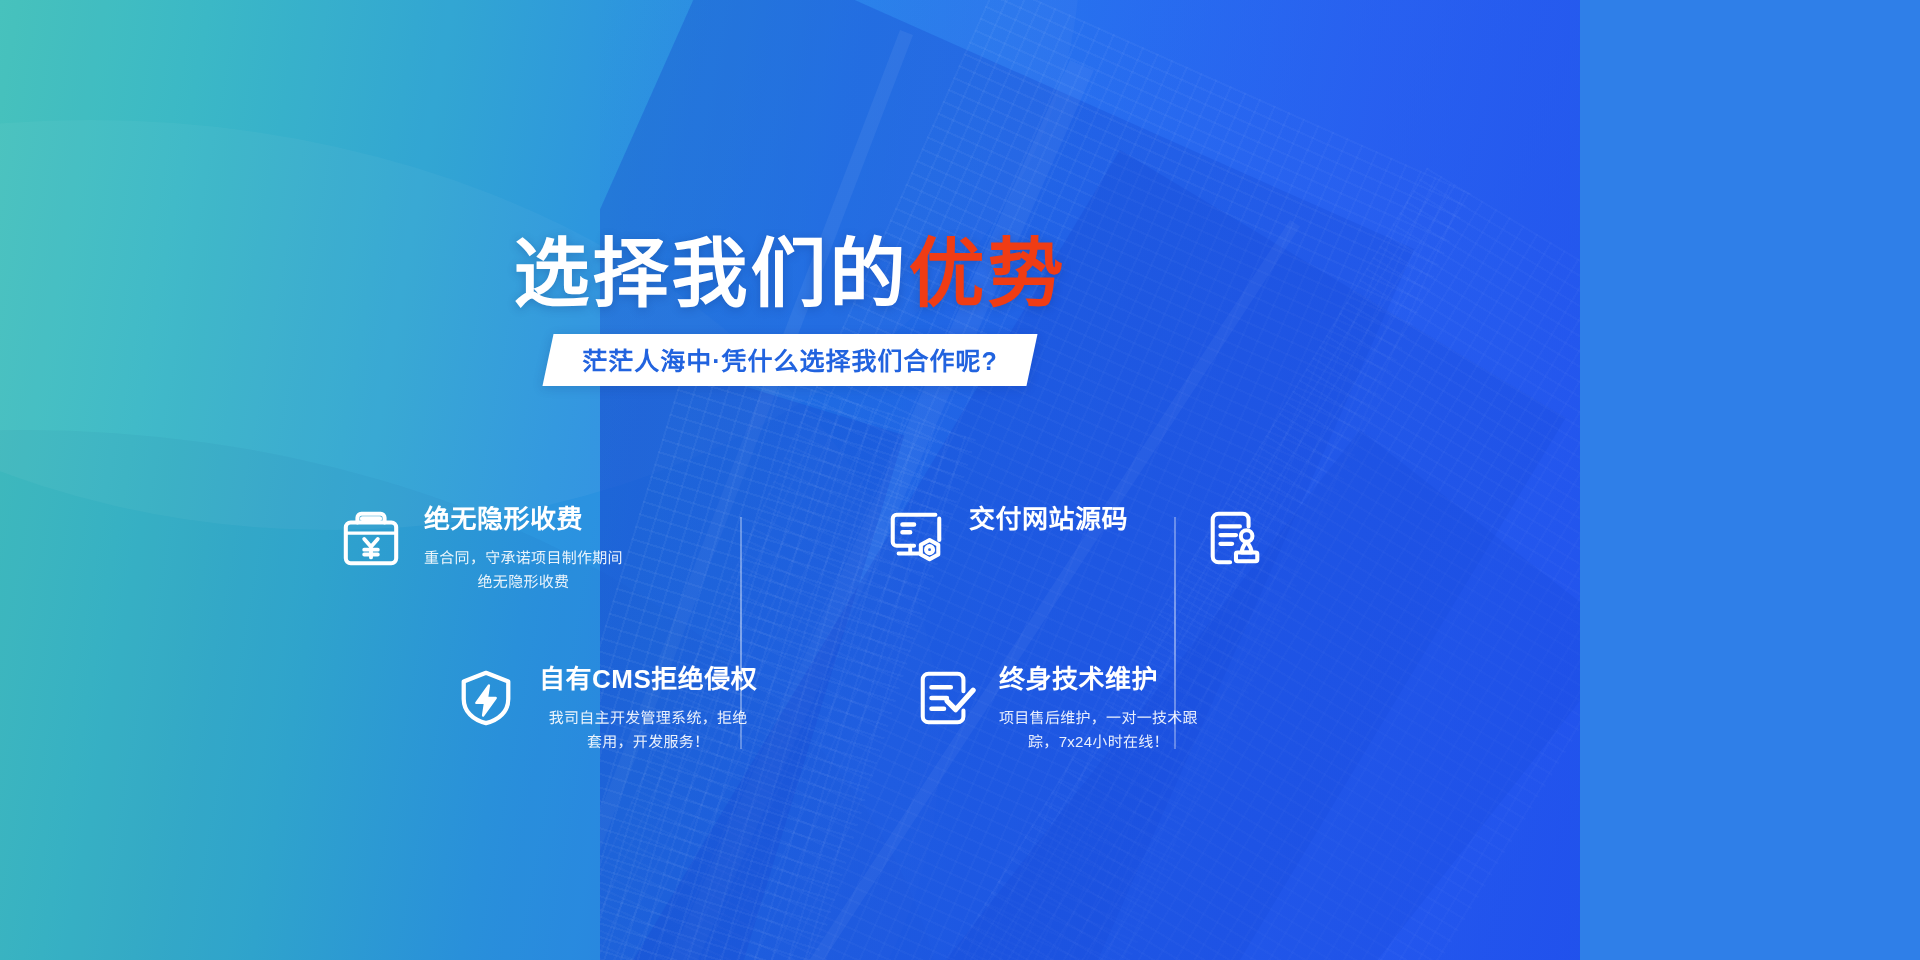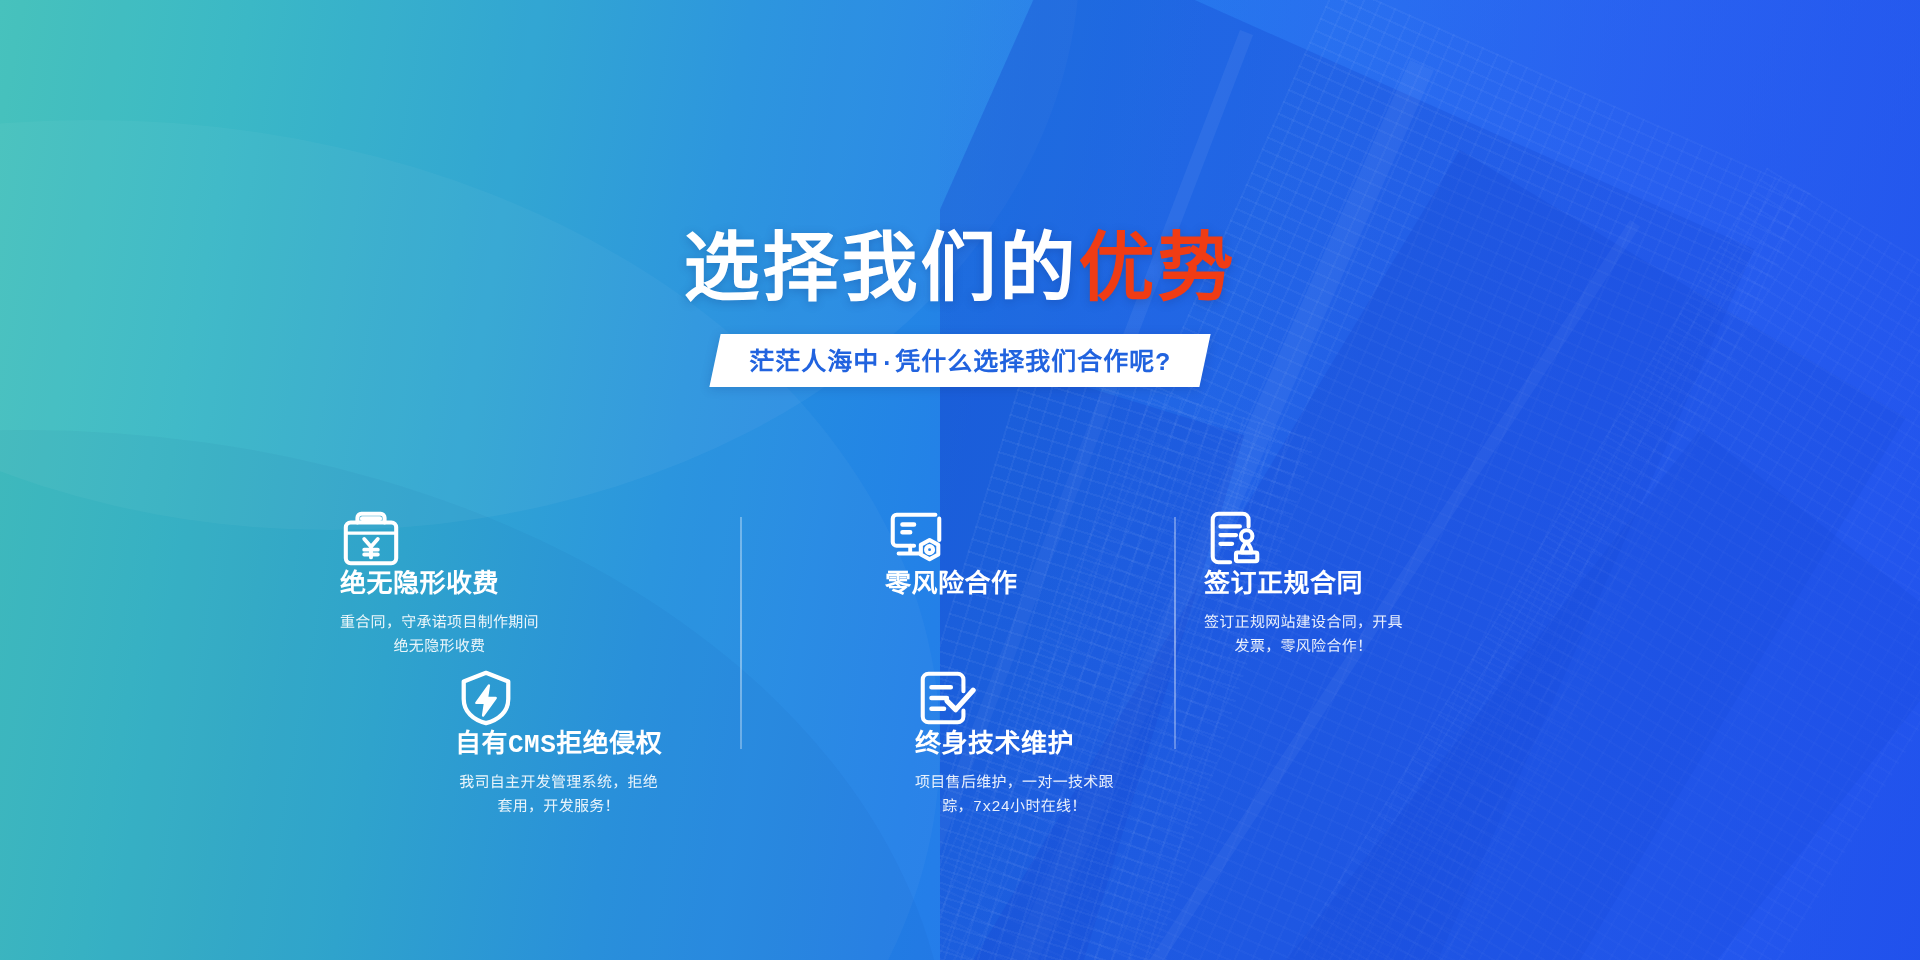--- a/index.html
+++ b/index.html
@@ -3,23 +3,22 @@
 <meta charset="utf-8">
 <title>选择我们的优势</title>
 <style>
   html,body{margin:0;padding:0;}
   body{
     width:1920px;height:960px;overflow:hidden;
     font-family:"Liberation Sans","DejaVu Sans",sans-serif;
     background:#2f7fe8;
   }
   .banner{
-    position:relative;width:1920px;height:960px;overflow:hidden;
+    position:relative;width:1580px;height:960px;overflow:hidden;
     background:linear-gradient(100deg,#3fc0ba 0%,#33b5c4 12%,#2aa5cf 24%,#2492dd 36%,#2380e8 50%,#2a72ef 64%,#2f63f2 80%,#2c55f0 100%);
-    font-family:Liberation Mono, monospace;
   }
   
   .photo{
     position:absolute;right:0;top:0;width:980px;height:960px;
     overflow:hidden;
   }
   .photo-tint{
     position:absolute;inset:0;
     background:linear-gradient(115deg,rgba(36,110,240,0) 0%,rgba(36,106,240,.25) 30%,rgba(30,88,236,.55) 70%,rgba(28,80,235,.70) 100%);
   }
@@ -68,21 +67,21 @@
     display:block;transform:skewX(12deg);
     font-size:25px;font-weight:bold;color:#2163df;letter-spacing:1px;
     white-space:nowrap;
   }
   
   .grid{
     position:absolute;left:340px;top:495px;width:1300px;z-index:6;
     display:grid;grid-template-columns:430px 434px 436px;
     grid-template-rows:160px 160px;
   }
-  .cell{display:flex;align-items:flex-start;padding-top:8px;flex-direction:column;}
+  .cell{display:flex;align-items:flex-start;padding-top:8px;}
   .cell.c2{padding-left:115px;}
   .cell.c3{padding-left:145px;}
   .ico{
     flex:0 0 auto;width:62px;height:62px;margin-right:22px;margin-top:4px;
     color:#ffffff;
   }
   .ico svg{display:block;width:62px;height:62px;}
   .txt{padding-top:2px;}
   .f-title{
     font-size:26px;font-weight:bold;color:#ffffff;line-height:1.15;
@@ -163,42 +162,35 @@
         <svg viewBox="0 0 64 64" fill="none" stroke="currentColor" stroke-width="4.2" stroke-linecap="round" stroke-linejoin="round">
           <path d="M52 8H12a4 4 0 0 0-4 4v24a4 4 0 0 0 4 4h18"></path>
           <path d="M56 12v22"></path>
           <path d="M18 18h12M18 26h8" stroke-width="4.6"></path>
           <path d="M26 40v8H14M14 48h22" stroke-width="4"></path>
           <path d="M46 34l9 5v10l-9 5-9-5V39z"></path>
           <circle cx="46" cy="44" r="3.6"></circle>
         </svg>
       </div>
       <div class="txt">
-        <p class="f-title">零风险合作</p>
+        <p class="f-title">交付网站源码</p>
       </div>
     </div>
 
 
     <div class="cell c1">
       <div class="ico">
         <svg viewBox="0 0 64 64" fill="none" stroke="currentColor" stroke-width="4.2" stroke-linecap="round" stroke-linejoin="round">
           <path d="M46 20V13a6 6 0 0 0-6-6H15a6 6 0 0 0-6 6v38a6 6 0 0 0 6 6h12"></path>
           <path d="M17 20h20M17 29h16M17 38h12" stroke-width="4.4"></path>
           <circle cx="44" cy="30" r="6"></circle>
           <path d="M44 36c-3.5 4-5 7.5-5 11h10c0-3.5-1.5-7-5-11z"></path>
           <rect x="33" y="47" width="22" height="9" rx="1.5"></rect>
         </svg>
       </div>
-      <div class="txt">
-        <p class="f-title">签订正规合同</p>
-        <p class="f-desc">
-          <span>签订正规网站建设合同，开具</span>
-          <span>发票，零风险合作！</span>
-        </p>
-      </div>
     </div>
 
     <div class="cell c2">
       <div class="ico">
         <svg viewBox="0 0 64 64" fill="none" stroke="currentColor" stroke-width="4.4" stroke-linecap="round" stroke-linejoin="round">
           <path d="M32 6 9 15v18c0 13 9.6 21.6 23 25 13.4-3.4 23-12 23-25V15z"></path>
           <path d="M35 19 22 37h9l-2 13 13-18h-9z" fill="currentColor" stroke-width="2.5"></path>
         </svg>
       </div>
       <div class="txt">

